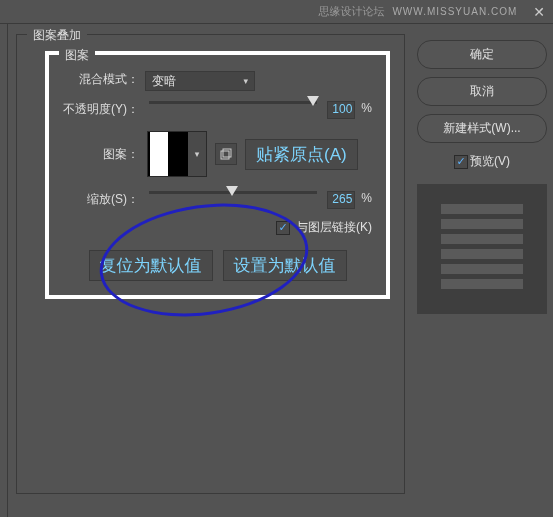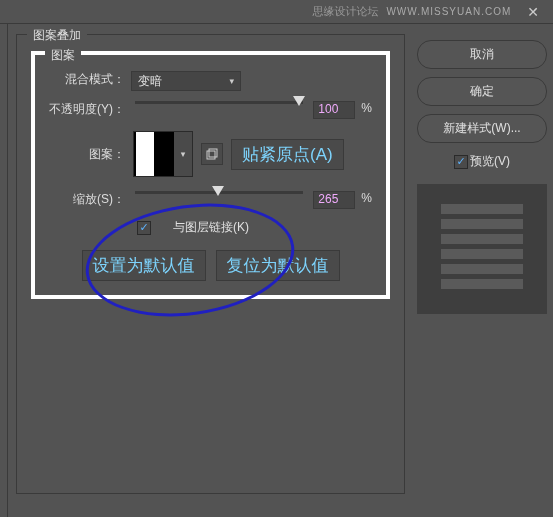--- a/index.html
+++ b/index.html
@@ -12,36 +12,36 @@
       height: 517px;
       overflow: hidden;
       position: relative;
     }
     .header {
       height: 24px;
       background: #535353;
       display: flex;
       justify-content: flex-end;
       align-items: center;
-      padding: 0 14px;
+      padding: 0 8px;
       border-bottom: 1px solid #3a3a3a;
     }
     .header-text { color: #999; font-size: 11px; margin-right: 8px; }
     .header-url { color: #aaa; font-size: 10px; letter-spacing: 1px; }
     .close-x { color: #ccc; font-size: 14px; cursor: pointer; margin-left: 16px; }
     .main-area {
       display: flex;
       padding: 10px 6px 6px 16px;
       gap: 12px;
     }
     .panel {
       flex: 1;
       border: 1px solid #3a3a3a;
       position: relative;
-      padding: 10px 14px 14px 14px;
+      padding: 10px 14px 14px 28px;
       min-height: 460px;
     }
     .panel-title {
       position: absolute;
       top: -8px;
       left: 10px;
       background: #535353;
       padding: 0 6px;
       color: #ddd;
       font-size: 12px;
@@ -101,22 +101,22 @@
       width: 0;
       height: 0;
       border-left: 6px solid transparent;
       border-right: 6px solid transparent;
       border-top: 10px solid #ddd;
       cursor: pointer;
     }
     .num-input {
       background: #454545;
       border: 1px solid #3a3a3a;
-      color: #f0abfc;
-      width: 42px;
+      color: #7dd3fc;
+      width: 28px;
       height: 18px;
       padding: 0 4px;
       text-align: left;
     }
     .pct { color: #ddd; }
     .pattern-row {
       display: flex;
       align-items: center;
       gap: 8px;
       margin: 12px 0 14px 0;
@@ -166,23 +166,24 @@
       border: 1px solid #3a3a3a;
       background: #4a4a4a;
       color: #7dd3fc;
       padding: 3px 10px;
       cursor: pointer;
       font-size: 17px;
     }
     .checkbox-row {
       display: flex;
       align-items: center;
-      gap: 22px;
-      margin-left: 88px;
+      gap: 6px;
+      margin-left: 59px;
       margin-bottom: 14px;
+      justify-content: flex-end;
     }
     .checkbox {
       width: 14px;
       height: 14px;
       background: #4a4a4a;
       border: 1px solid #2a2a2a;
       display: flex;
       align-items: center;
       justify-content: center;
       color: #5fb4ff;
@@ -315,31 +316,31 @@
       </div>
 
       <div class="checkbox-row">
         <div class="checkbox">
             <span class="check-mark"></span>
           </div>
         <span>与图层链接(K)</span>
       </div>
 
       <div class="bottom-buttons">
+        <div class="wide-btn">复位为默认值</div>
         <div class="wide-btn">设置为默认值</div>
-        <div class="wide-btn">复位为默认值</div>
       </div>
 
       <div class="annotation-ellipse"></div>
     </div>
   </div>
 
   <div class="sidebar">
+    <div class="side-btn">确定</div>
     <div class="side-btn">取消</div>
-    <div class="side-btn">确定</div>
     <div class="side-btn">新建样式(W)...</div>
     <div class="preview-check">
       <div class="checkbox">
           <span class="check-mark"></span>
         </div>
       <span>预览(V)</span>
     </div>
     <div class="preview-box">
       <div class="preview-line"></div>
       <div class="preview-line"></div>

